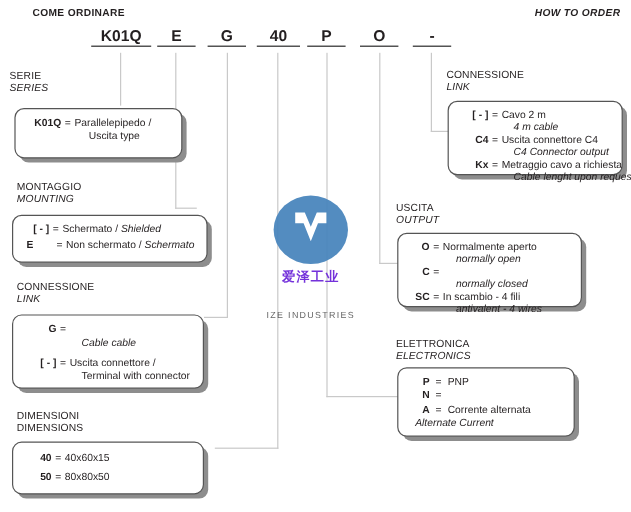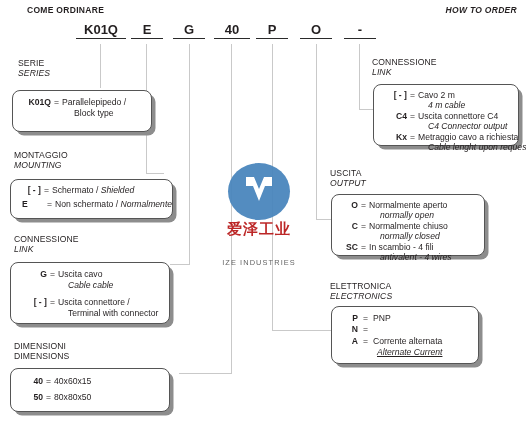--- a/index.html
+++ b/index.html
@@ -55,22 +55,22 @@
   .val{flex:1 1 auto;}
   .it{font-style:italic;}
   .sub{white-space:nowrap;}
 
   
   .wm{position:absolute;left:203px;top:163px;width:112px;height:104px;z-index:2;
       display:flex;flex-direction:column;align-items:center;justify-content:flex-start;
       opacity:.95;pointer-events:none;}
   .wm-circle{width:62px;height:62px;border-radius:50%;background:#4a86bd;position:relative;overflow:hidden;}
   .wm-circle .glyph{position:absolute;left:50%;top:50%;transform:translate(-50%,-50%);}
-  .wm-cn{margin-top:3px;font-size:15px;font-weight:bold;color:#b91c1c;letter-spacing:1px;
-         font-family:Liberation Mono, monospace;line-height:16px;}
+  .wm-cn{margin-top:3px;font-size:11px;font-weight:bold;color:#6d28d9;letter-spacing:1px;
+         font-family:Liberation Serif, serif;line-height:16px;}
   .wm-en{margin-top:19px;font-size:7.4px;color:#5a5a5a;letter-spacing:1.1px;}
 </style>
 </head>
 <body>
 
 <div id="root">
 
   <div class="hdr left">COME ORDINARE</div>
   <div class="hdr right">HOW TO ORDER</div>
 
@@ -122,64 +122,63 @@
     <div class="wm-circle">
       <svg class="glyph" width="44" height="44" viewBox="0 0 44 44" aria-hidden="true">
         <path d="M9 7 L17 7 L22 19 L27 7 L35 7 L35 16 L28 16 L22 31 L16 16 L9 16 Z" fill="#ffffff"></path>
         <path d="M13 22 L22 37 L31 22 L31 30 L22 42 L13 30 Z" fill="#ffffff" opacity="0"></path>
       </svg>
     </div>
     <div class="wm-cn">爱泽工业</div>
     <div class="wm-en">IZE INDUSTRIES</div>
   </div>
 
-  <div class="glabel" style="left:18px;top:58px;">
+  <div class="glabel" style="left:8px;top:58px;">
     <div>SERIE</div>
     <div class="it">SERIES</div>
   </div>
   <div class="box" style="left:12px;top:90px;width:140px;height:42px;">
     <div class="inner">
       <div class="row">
         <span class="key" style="width:30px;">K01Q</span>
         <span class="eq">=</span>
         <span class="val">Parallelepipedo /</span>
       </div>
-      <div class="sub" style="margin-left:53px;">Block type</div>
+      <div class="sub" style="margin-left:53px;">Uscita type</div>
     </div>
   </div>
 
   <div class="glabel" style="left:14px;top:150px;">
     <div>MONTAGGIO</div>
     <div class="it">MOUNTING</div>
   </div>
   <div class="box" style="left:10px;top:179px;width:163px;height:40px;">
     <div class="inner" style="padding-top:5px;">
       <div class="row" style="margin-bottom:3px;">
         <span class="key" style="width:22px;">[ - ]</span>
         <span class="eq">=</span>
         <span class="val"><span>Schermato / </span><span class="it">Shielded</span></span>
       </div>
       <div class="row">
         <span class="key" style="width:22px;text-align:left;padding-left:3px;">E</span>
         <span class="eq">=</span>
-        <span class="val"><span>Non schermato / </span><span class="it">Normalmente</span></span>
+        <span class="val"><span>Non schermato / </span><span class="it">Schermato</span></span>
       </div>
     </div>
   </div>
 
   <div class="glabel" style="left:14px;top:234px;">
     <div>CONNESSIONE</div>
     <div class="it">LINK</div>
   </div>
   <div class="box" style="left:10px;top:262px;width:160px;height:62px;">
     <div class="inner">
       <div class="row">
         <span class="key" style="width:28px;">G</span>
         <span class="eq">=</span>
-        <span class="val">Uscita cavo</span>
       </div>
       <div class="sub it" style="margin-left:49px;">Cable cable</div>
       <div class="row" style="margin-top:5px;">
         <span class="key" style="width:28px;">[ - ]</span>
         <span class="eq">=</span>
         <span class="val">Uscita connettore /</span>
       </div>
       <div class="sub" style="margin-left:49px;">Terminal with connector</div>
     </div>
   </div>
@@ -238,21 +237,20 @@
     <div class="inner" style="padding:5px 5px 4px 8px;line-height:10.4px;">
       <div class="row">
         <span class="key" style="width:18px;">O</span>
         <span class="eq">=</span>
         <span class="val">Normalmente aperto</span>
       </div>
       <div class="sub it" style="margin-left:40px;">normally open</div>
       <div class="row">
         <span class="key" style="width:18px;">C</span>
         <span class="eq">=</span>
-        <span class="val">Normalmente chiuso</span>
       </div>
       <div class="sub it" style="margin-left:40px;">normally closed</div>
       <div class="row">
         <span class="key" style="width:18px;">SC</span>
         <span class="eq">=</span>
         <span class="val">In scambio - 4 fili</span>
       </div>
       <div class="sub it" style="margin-left:40px;">antivalent - 4 wires</div>
     </div>
   </div>
@@ -270,17 +268,17 @@
       </div>
       <div class="row">
         <span class="key" style="width:12px;">N</span>
         <span class="eq" style="padding:0 5px;">=</span>
       </div>
       <div class="row">
         <span class="key" style="width:12px;">A</span>
         <span class="eq" style="padding:0 5px;">=</span>
         <span class="val">Corrente alternata</span>
       </div>
-      <div class="sub it" style="margin-left:31px;text-decoration:underline;">Alternate Current</div>
+      <div class="sub it" style="">Alternate Current</div>
     </div>
   </div>
 
 </div>
 
 </body></html>

